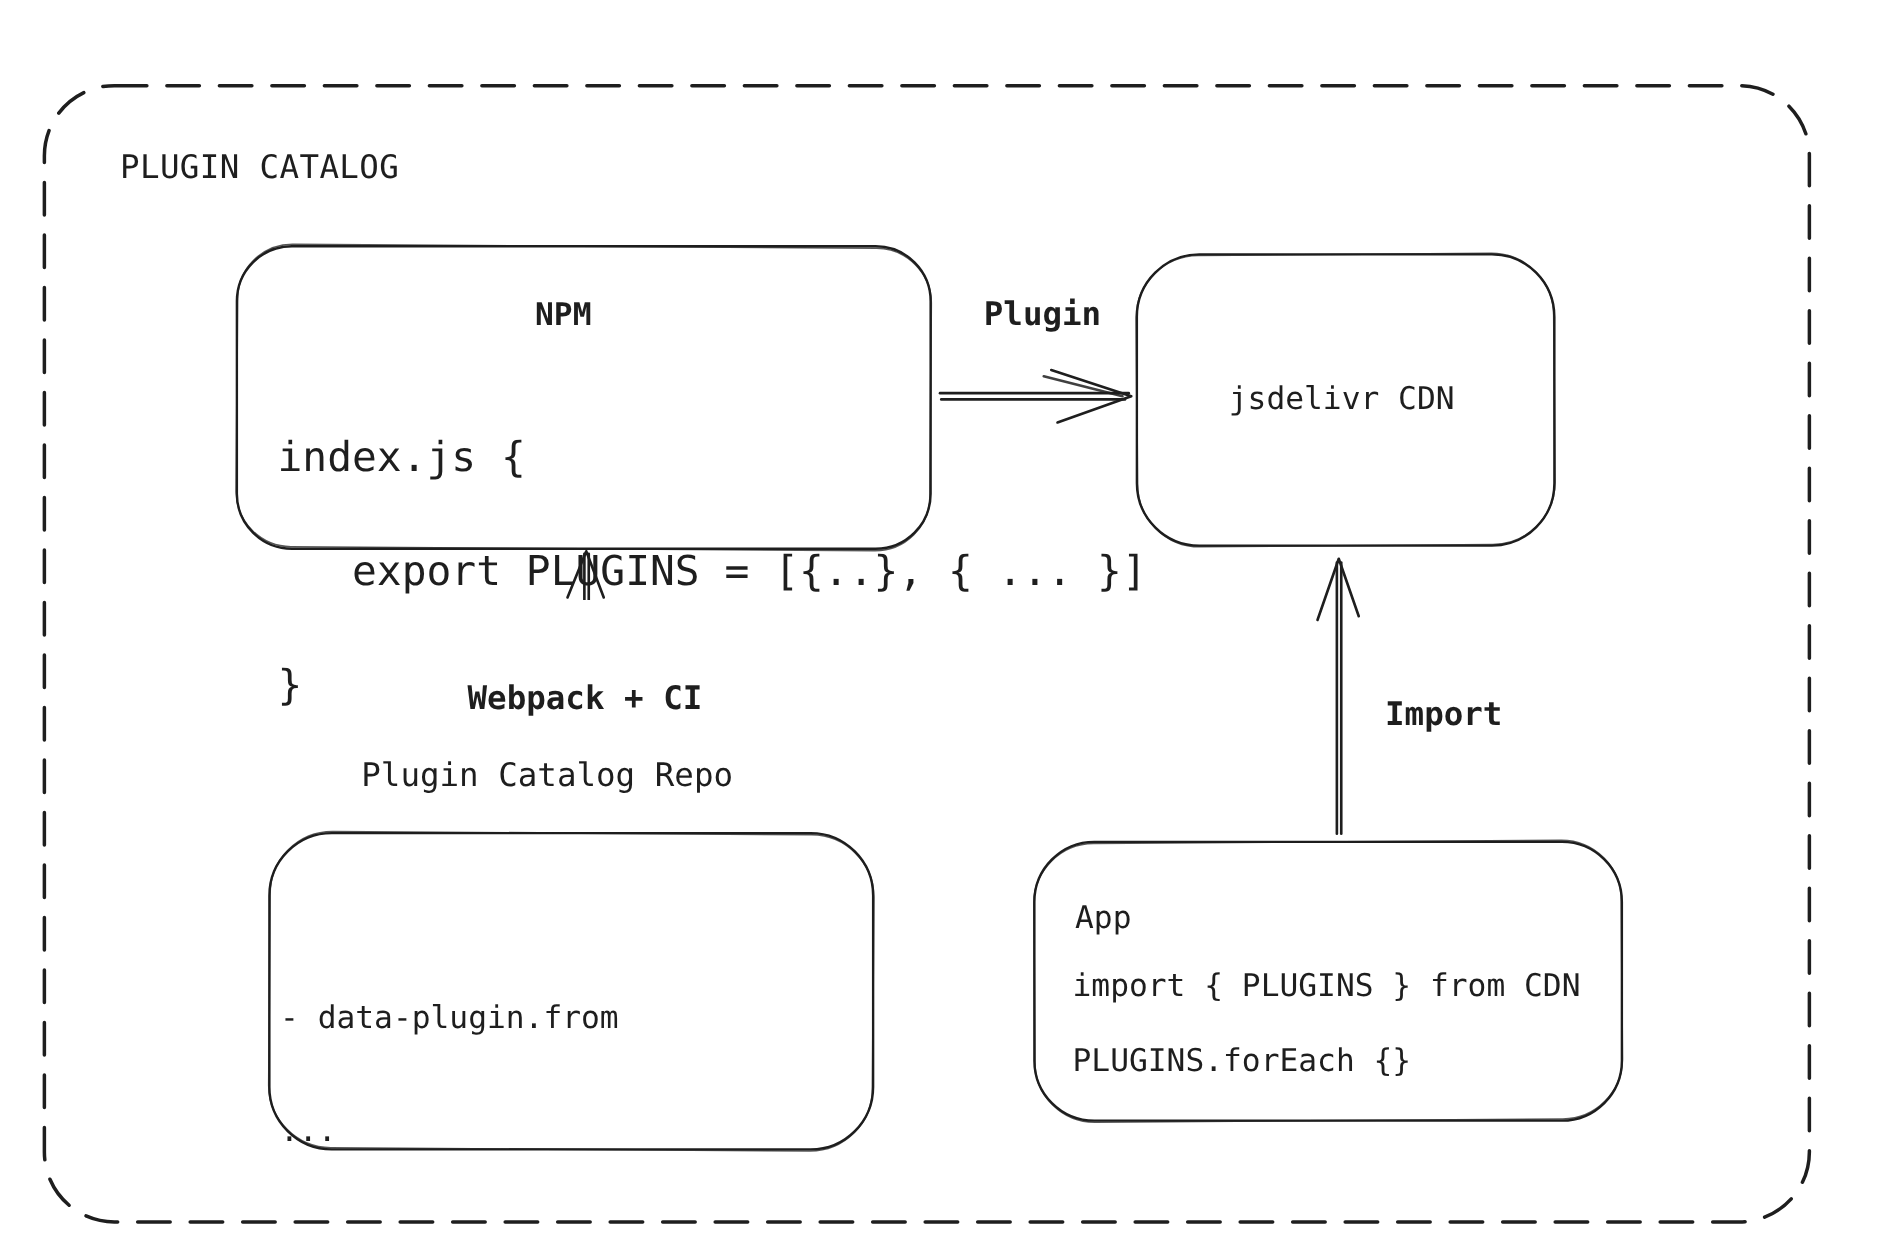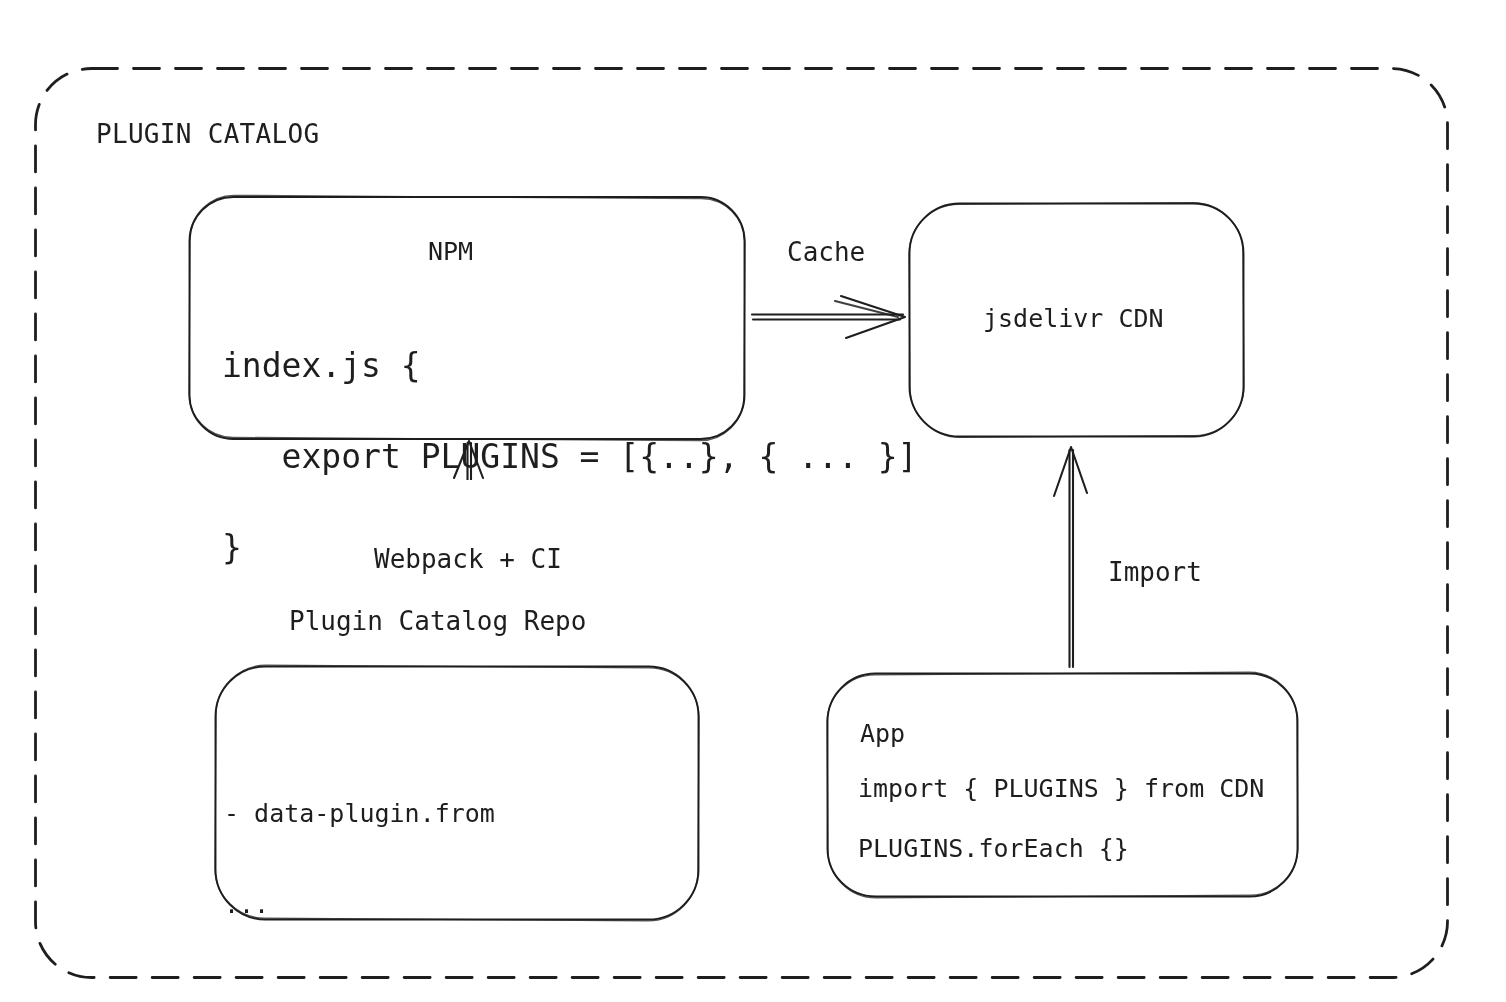--- a/index.html
+++ b/index.html
@@ -26,21 +26,21 @@
   }
   .t {
     position: absolute;
     font-family: "DejaVu Sans Mono", "Liberation Mono", monospace;
     color: #1e1e1e;
     white-space: pre;
     font-size: 25px;
   }
   .lbl {
     font-size: 26px;
-    font-weight: 400;
+    font-weight: 700;
   }
   .title {
     font-size: 26px;
     letter-spacing: 0.3px;
   }
   .code-block .code-line {
     white-space: pre;
     line-height: 33px;
     font-size: 33px;
   }
@@ -115,21 +115,21 @@
 
   <div class="t title" style="left:96px; top:79px;">PLUGIN CATALOG</div>
 
   <div class="t lbl" style="left:428px; top:197px; font-size:25px;">NPM</div>
   <div class="t code-block" style="left:222px; top:251px;">
     <div class="code-line">index.js {</div>
     <div class="code-line">   export PLUGINS = [{..}, { ... }]</div>
     <div class="code-line">}</div>
   </div>
 
-  <div class="t lbl" style="left:787px; top:197px;">Cache</div>
+  <div class="t lbl" style="left:787px; top:197px;">Plugin</div>
 
   <div class="t" style="left:983px; top:264px;">jsdelivr CDN</div>
 
   <div class="t lbl center-label" style="left:368px; top:440px; width:200px;">
     <div>Webpack + CI</div>
   </div>
 
   <div class="t heading" style="left:289px; top:566px;">Plugin Catalog Repo</div>
 
   <div class="t list-block" style="left:224px; top:699px;">

